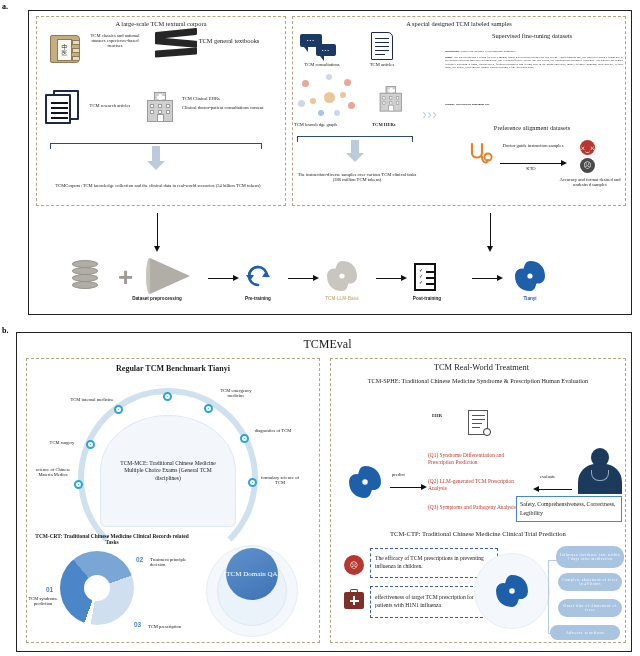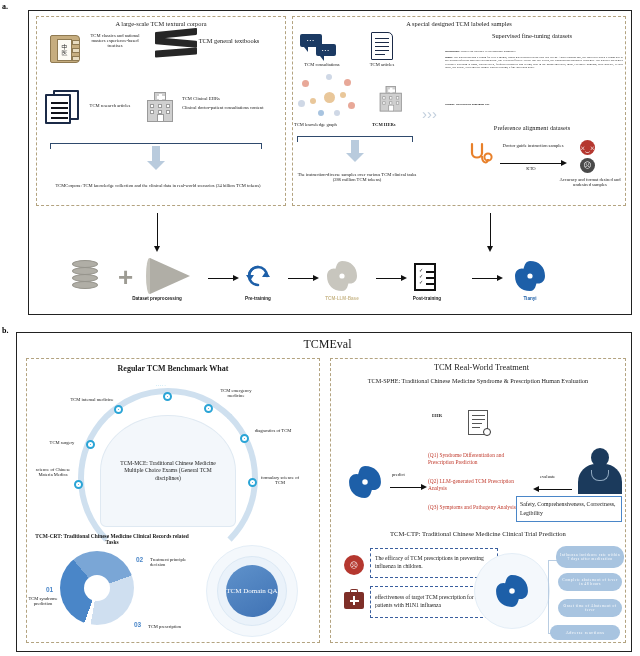--- a/index.html
+++ b/index.html
@@ -419,21 +419,21 @@
   </svg>
 </div>
 <div class="tt t-tiny bold sans ctr" style="left:492px; top:296px; width:76px; color:#1d5fa8;">Tianyi</div>
 
 <div class="panel-letter" style="left:2px; top:326px;">b.</div>
 <div class="panel-box" style="left:16px; top:332px; width:616px; height:320px;"></div>
 
 <div class="tt t-head ctr" style="left:16px; top:338px; width:616px; font-size:12px;">TCMEval</div>
 
 <div class="dashed-box" style="left:26px; top:358px; width:294px; height:285px;"></div>
-<div class="tt t-sub ctr bold" style="left:26px; top:365px; width:294px; font-size:8px;">Regular TCM Benchmark What</div>
+<div class="tt t-sub ctr bold" style="left:26px; top:365px; width:294px; font-size:8px;">Regular TCM Benchmark Tianyi</div>
 
 <div class="mce-arc" style="left:78px; top:388px; width:180px; height:180px;"></div>
 <div class="mce-center" style="left:100px; top:415px; width:136px; height:112px;">
   <div class="t-tiny" style="padding:0 10px; font-size:5.6px; line-height:1.35;">TCM-MCE: Traditional Chinese Medicine Multiple Choice Exams (General TCM disciplines)</div>
 </div>
 
 <div class="tt t-micro" style="left:156px; top:385px; color:#2aa4d6; letter-spacing:1px;">·····</div>
 
 <div class="node-dot" style="left:163px; top:392px;"></div>
 <div class="node-dot" style="left:114px; top:405px;"></div>
@@ -467,21 +467,21 @@
 <div class="tt t-tiny ctr" style="left:22px; top:596px; width:42px;">TCM syndrome prediction</div>
 
 <div class="badge" style="left:136px; top:556px;">02</div>
 <div class="tt t-tiny" style="left:150px; top:557px; width:40px;">Treatment principle decision</div>
 
 <div class="badge" style="left:134px; top:621px;">03</div>
 <div class="tt t-tiny" style="left:148px; top:624px; width:42px;">TCM prescription</div>
 
 <div class="qa-outer" style="left:206px; top:545px;"></div>
 <div class="qa-mid" style="left:217px; top:556px;"></div>
-<div class="qa-inner" style="left:226px; top:565px;">
+<div class="qa-inner" style="left:226px; top:548px;">
   <span class="t-sub" style="font-size:7px;">TCM Domain QA</span>
 </div>
 
 <div class="dashed-box" style="left:330px; top:358px; width:296px; height:285px;"></div>
 <div class="tt t-head ctr" style="left:330px; top:363px; width:296px; font-size:8.4px;">TCM Real-World Treatment</div>
 <div class="tt t-tiny ctr" style="left:338px; top:377px; width:280px; font-size:6.2px; line-height:1.3;">TCM-SPHE: Traditional Chinese Medicine Syndrome &amp; Prescription Human Evaluation</div>
 
 <div class="tt t-tiny bold" style="left:432px; top:413px;">EHR</div>
 <div class="ehr-doc" style="left:468px; top:410px;">
   <div class="ln" style="top:4px;  width:13px;"></div>

